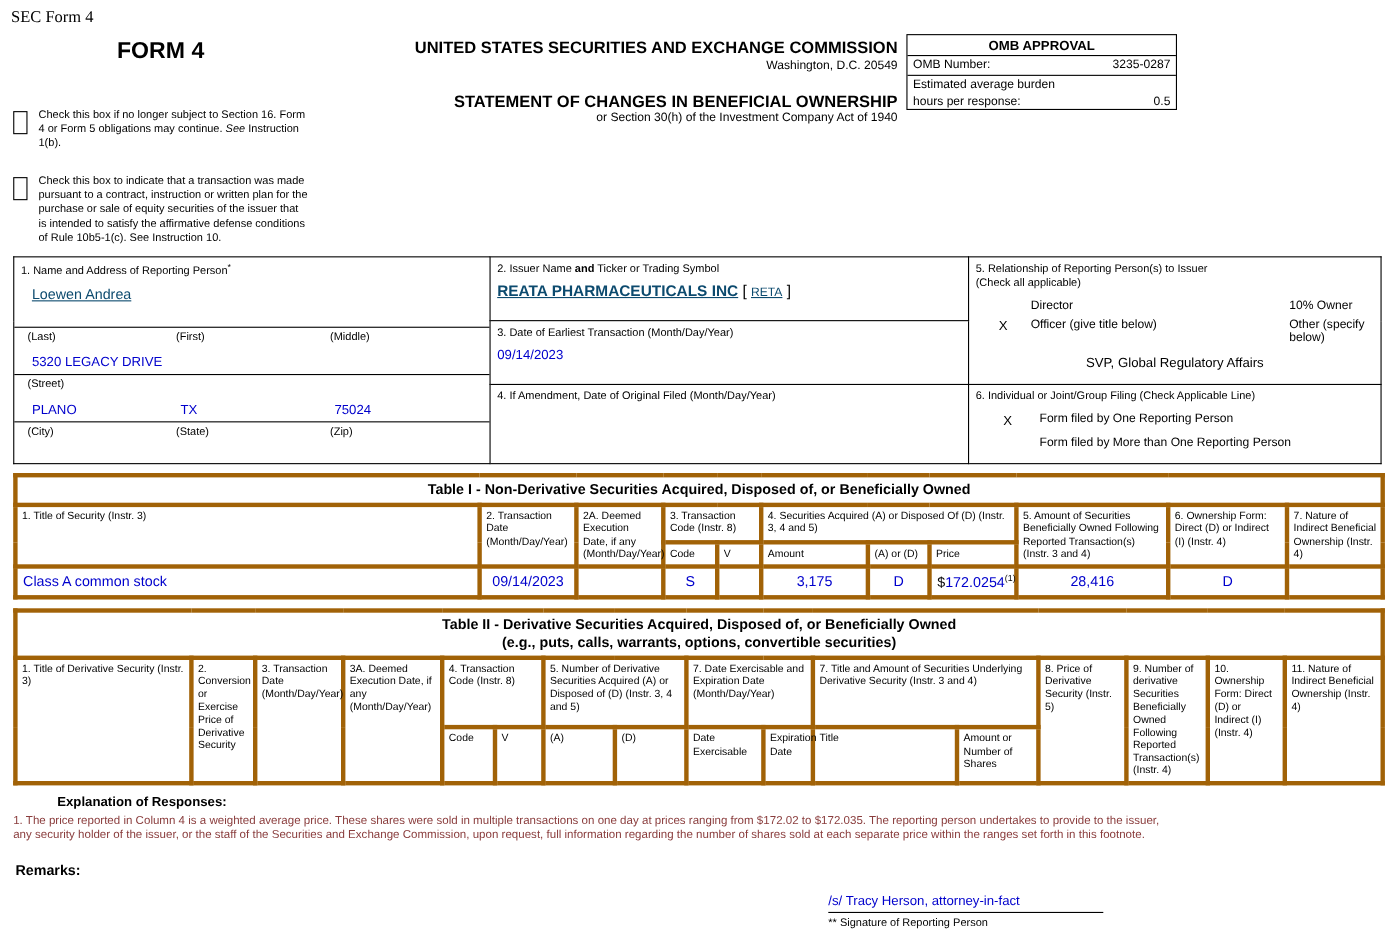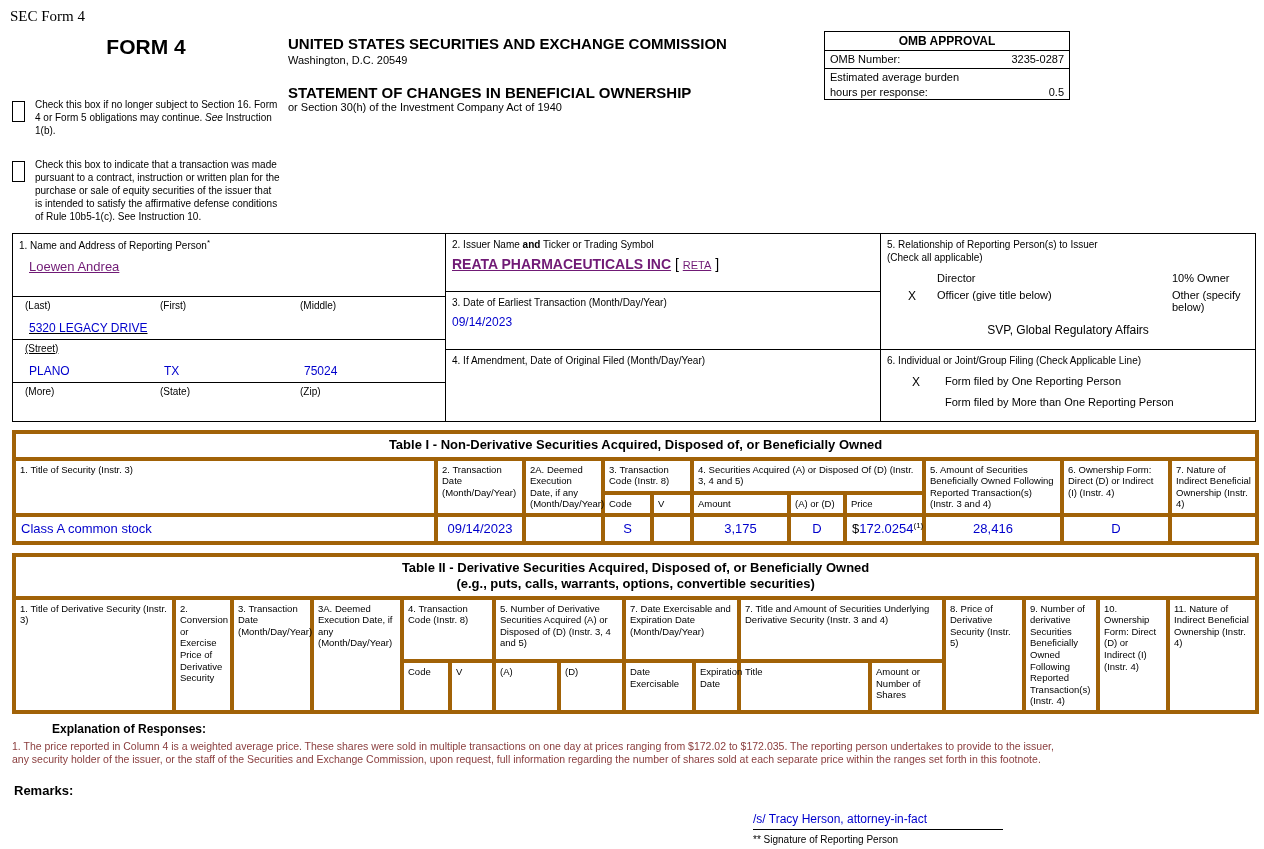--- a/index.html
+++ b/index.html
@@ -9,43 +9,43 @@
 
   .sec-form-label { font-family:"Liberation Serif", serif; font-size:15px; padding:8px 0 0 10px; }
 
   
   .header-grid { display:grid; grid-template-columns:268px 1fr 246px; padding:2px 10px 0 12px; column-gap:8px; }
   .form-title { font-size:21px; font-weight:bold; text-align:center; margin-top:8px; }
   .checkbox-row { display:flex; gap:10px; margin-top:40px; align-items:flex-start; }
   .checkbox-row.second { margin-top:22px; }
   .checkbox { flex:0 0 13px; height:21px; border:1px solid #000; margin-top:2px; background:#fff; }
   .checkbox-text { font-size:10px; line-height:1.28; }
-  .header-center { text-align:left; padding-top:8px; }
+  .header-center { text-align:right; padding-top:8px; }
   .commission-title { font-size:15px; font-weight:bold; }
   .commission-address { font-size:11px; margin-top:2px; }
   .statement-title { font-size:15px; font-weight:bold; margin-top:18px; }
   .pursuant { font-size:11px; }
   .pursuant.first { margin-top:18px; }
 
   .omb-box { border:1px solid #000; margin-top:4px; font-size:11px; }
   .omb-title { font-weight:bold; font-size:12px; text-align:center; border-bottom:1px solid #000; padding:2px 0; }
   .omb-row { display:flex; justify-content:space-between; padding:2px 5px 1px; }
   .omb-row.bordered { border-bottom:1px solid #000; padding-bottom:3px; }
   .omb-row.noval { justify-content:flex-start; }
 
   
   .id-table { border-collapse:collapse; table-layout:fixed; width:1243px; margin:10px 12px 0; }
   .id-table td { border:1px solid #000; vertical-align:top; padding:4px 6px; }
   .cell-label { font-size:10px; line-height:1.3; }
   .blue { color:#0000cc; }
-  .linku { color:#701a75; text-decoration:underline; cursor:pointer; }
+  .linku { color:#0c4a6e; text-decoration:underline; cursor:pointer; }
 
   .person-name { font-size:13px; margin:6px 0 20px 10px; }
   .addr-grid { display:grid; grid-template-columns:135px 140px 1fr; font-size:10px; }
-  .addr-grid .full { grid-column:1 / 4;text-decoration:underline; }
+  .addr-grid .full { grid-column:1 / 4; }
   .hline { grid-column:1 / 4; border-top:1px solid #000; margin:2px -6px 2px; }
   .addr-val { font-size:12px; padding:10px 0 2px 10px; }
   .addr-lab { padding:1px 0 0 6px; }
 
   .issuer-label b { font-weight:bold; }
   .issuer-line { margin-top:5px; font-size:14px; }
   .issuer-name { font-weight:bold; }
   .ticker { font-size:11px; }
   .date-val { font-size:12px; margin-top:6px; }
 
@@ -137,21 +137,21 @@
           <span class="addr-lab">(Last)</span>
           <span class="addr-lab">(First)</span>
           <span class="addr-lab">(Middle)</span>
           <div class="addr-val full"><span class="blue">5320 LEGACY DRIVE</span></div>
           <div class="hline"></div>
           <span class="addr-lab full">(Street)</span>
           <div class="addr-val"><span class="blue">PLANO</span></div>
           <div class="addr-val"><span class="blue">TX</span></div>
           <div class="addr-val"><span class="blue">75024</span></div>
           <div class="hline"></div>
-          <span class="addr-lab">(More)</span>
+          <span class="addr-lab">(City)</span>
           <span class="addr-lab">(State)</span>
           <span class="addr-lab">(Zip)</span>
         </div>
       </td>
       <td style="height:58px">
         <div class="cell-label issuer-label"><span>2. Issuer Name </span><b>and</b><span> Ticker or Trading Symbol</span></div>
         <div class="issuer-line">
           <span class="linku issuer-name">REATA PHARMACEUTICALS INC</span>
           <span>[</span>
           <span class="linku ticker">RETA</span>

